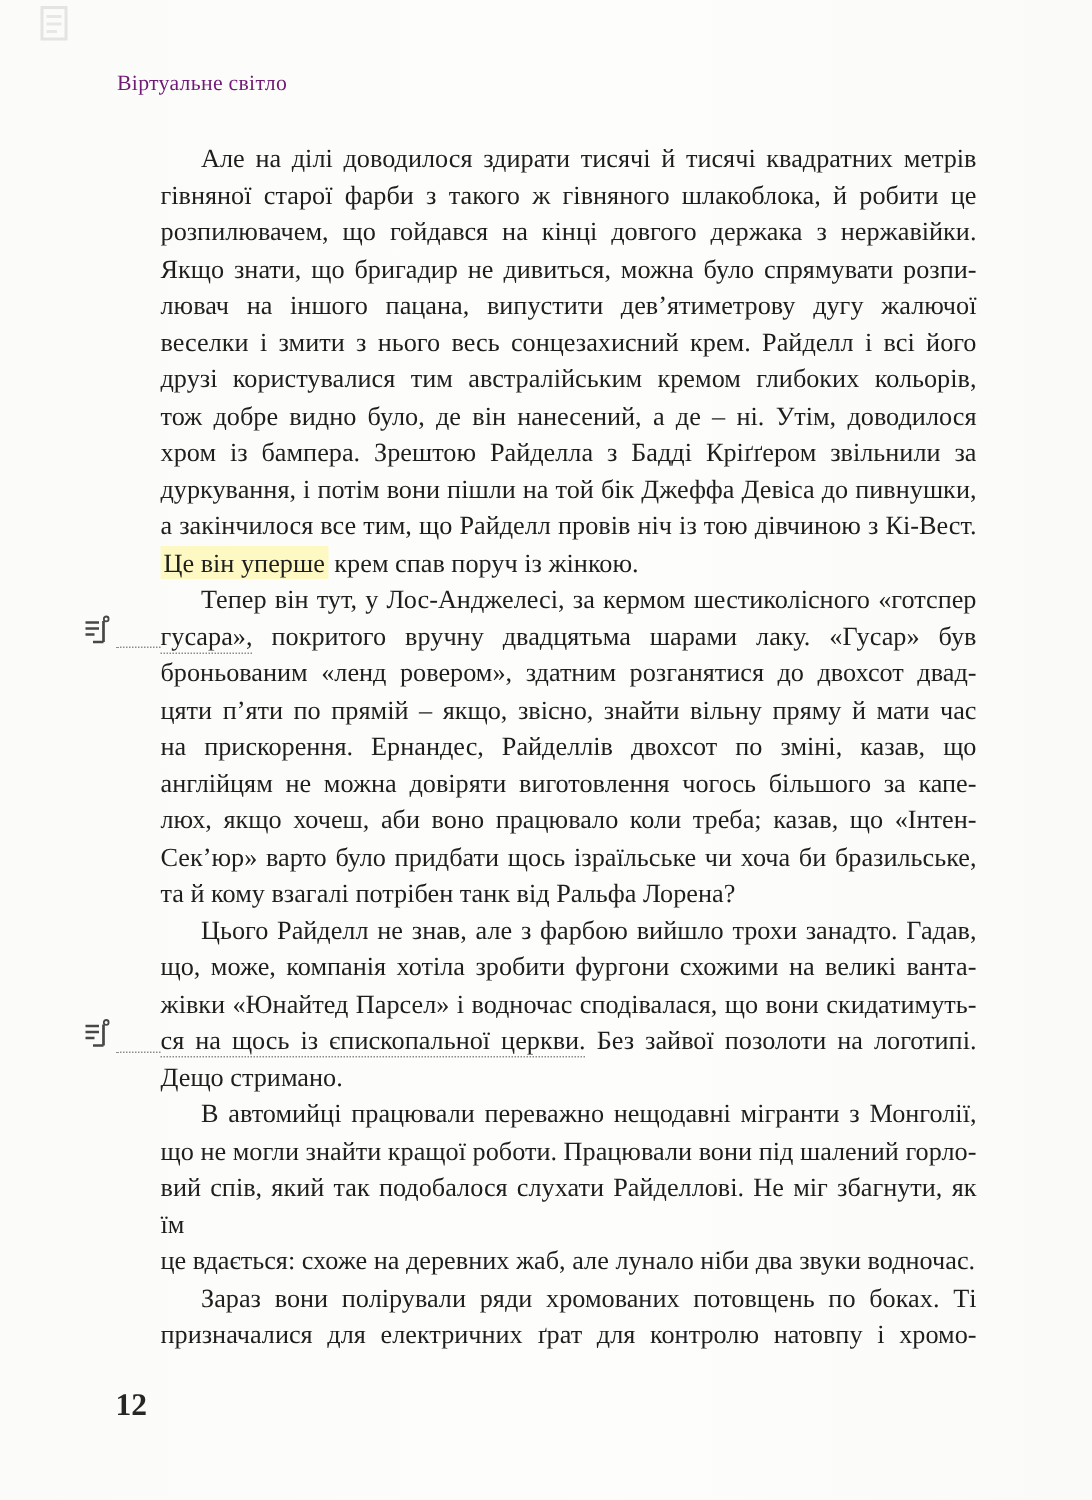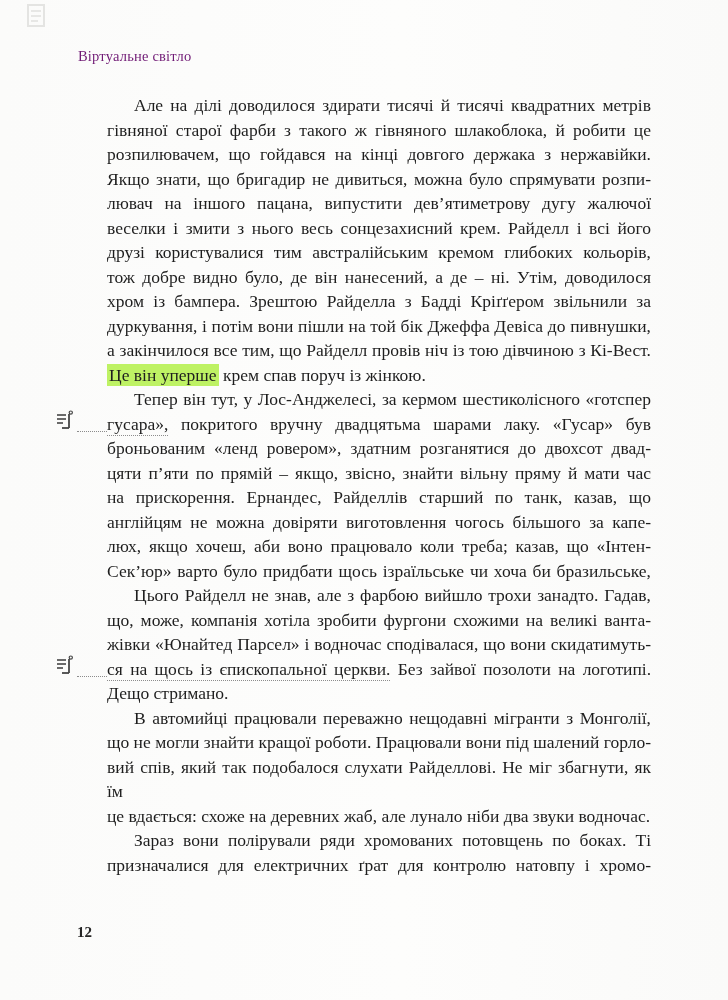--- a/index.html
+++ b/index.html
@@ -33,21 +33,21 @@
   .margin-note {
     position:absolute; left:-52px; top:-2px; width:22px; height:22px;
     cursor:pointer;
   }
   .leader {
     position:absolute; left:-30px; bottom:4px; width:30px;
     border-bottom:1.5px dotted #8c8c8c;
   }
   .page-number {
     position:absolute; left:77px; top:924px;
-    font-size:15px; color:#262626; font-weight:bold;
+    font-size:21px; color:#262626; font-weight:bold;
   }
 </style>
 </head>
 <body>
 
 <span class="corner-icon">
   <svg width="24" height="28" viewBox="0 0 24 28" xmlns="http://www.w3.org/2000/svg">
     <rect x="2" y="3" width="16" height="21" fill="none" stroke="#e4e4e2" stroke-width="2"></rect>
     <line x1="5" y1="9" x2="15" y2="9" stroke="#e7e7e5" stroke-width="2"></line>
     <line x1="5" y1="14" x2="15" y2="14" stroke="#e7e7e5" stroke-width="2"></line>
@@ -62,36 +62,37 @@
     <div class="line"><span>гівняної старої фарби з такого ж гівняного шлакоблока, й робити це</span></div>
     <div class="line"><span>розпилювачем, що гойдався на кінці довгого держака з нержавійки.</span></div>
     <div class="line"><span>Якщо знати, що бригадир не дивиться, можна було спрямувати розпи-</span></div>
     <div class="line"><span>лювач на іншого пацана, випустити дев’ятиметрову дугу жалючої</span></div>
     <div class="line"><span>веселки і змити з нього весь сонцезахисний крем. Райделл і всі його</span></div>
     <div class="line"><span>друзі користувалися тим австралійським кремом глибоких кольорів,</span></div>
     <div class="line"><span>тож добре видно було, де він нанесений, а де – ні. Утім, доводилося</span></div>
     <div class="line"><span>хром із бампера. Зрештою Райделла з Бадді Кріґґером звільнили за</span></div>
     <div class="line"><span>дуркування, і потім вони пішли на той бік Джеффа Девіса до пивнушки,</span></div>
     <div class="line"><span>а закінчилося все тим, що Райделл провів ніч із тою дівчиною з Кі-Вест.</span></div>
-    <div class="line lastline"><span class="hl" style="background: #bef264;">Це він уперше</span><span> крем спав поруч із жінкою.</span></div>
+    <div class="line lastline"><span class="hl" style="background: #fef9c3;">Це він уперше</span><span> крем спав поруч із жінкою.</span></div>
     <div class="line firstline"><span>Тепер він тут, у Лос-Анджелесі, за кермом шестиколісного «готспер</span></div>
     <div class="line"><span class="note-anchor" style="border-bottom-color: rgb(140, 140, 140);">гусара»,</span><span> покритого вручну двадцятьма шарами лаку. «Гусар» був</span><span class="margin-note"><svg width="20" height="22" viewBox="0 0 20 22" xmlns="http://www.w3.org/2000/svg">
           <line x1="2" y1="5" x2="11" y2="5" stroke="#474747" stroke-width="1.6"></line>
           <line x1="2" y1="9" x2="11" y2="9" stroke="#474747" stroke-width="1.6"></line>
           <line x1="2" y1="13" x2="8" y2="13" stroke="#474747" stroke-width="1.6"></line>
           <line x1="14" y1="4" x2="14" y2="18" stroke="#474747" stroke-width="1.8"></line>
           <line x1="7" y1="18" x2="14" y2="18" stroke="#474747" stroke-width="1.8"></line>
           <circle cx="15.8" cy="2.6" r="1.6" fill="none" stroke="#474747" stroke-width="1.2"></circle>
         </svg></span><span class="leader" style="border-bottom-color: rgb(140, 140, 140);"></span></div>
     <div class="line"><span>броньованим «ленд ровером», здатним розганятися до двохсот двад-</span></div>
     <div class="line"><span>цяти п’яти по прямій – якщо, звісно, знайти вільну пряму й мати час</span></div>
-    <div class="line"><span>на прискорення. Ернандес, Райделлів старший по танк, казав, що</span></div>
+    <div class="line"><span>на прискорення. Ернандес, Райделлів двохсот по зміні, казав, що</span></div>
     <div class="line"><span>англійцям не можна довіряти виготовлення чогось більшого за капе-</span></div>
     <div class="line"><span>люх, якщо хочеш, аби воно працювало коли треба; казав, що «Інтен-</span></div>
     <div class="line"><span>Сек’юр» варто було придбати щось ізраїльське чи хоча би бразильське,</span></div>
+    <div class="line lastline"><span>та й кому взагалі потрібен танк від Ральфа Лорена?</span></div>
     <div class="line firstline"><span>Цього Райделл не знав, але з фарбою вийшло трохи занадто. Гадав,</span></div>
     <div class="line"><span>що, може, компанія хотіла зробити фургони схожими на великі ванта-</span></div>
     <div class="line"><span>жівки «Юнайтед Парсел» і водночас сподівалася, що вони скидатимуть-</span></div>
     <div class="line"><span class="note-anchor" style="border-bottom-color: rgb(140, 140, 140);">ся на щось із єпископальної церкви.</span><span> Без зайвої позолоти на логотипі.</span><span class="margin-note"><svg width="20" height="22" viewBox="0 0 20 22" xmlns="http://www.w3.org/2000/svg">
           <line x1="2" y1="5" x2="11" y2="5" stroke="#474747" stroke-width="1.6"></line>
           <line x1="2" y1="9" x2="11" y2="9" stroke="#474747" stroke-width="1.6"></line>
           <line x1="2" y1="13" x2="8" y2="13" stroke="#474747" stroke-width="1.6"></line>
           <line x1="14" y1="4" x2="14" y2="18" stroke="#474747" stroke-width="1.8"></line>
           <line x1="7" y1="18" x2="14" y2="18" stroke="#474747" stroke-width="1.8"></line>
           <circle cx="15.8" cy="2.6" r="1.6" fill="none" stroke="#474747" stroke-width="1.2"></circle>

